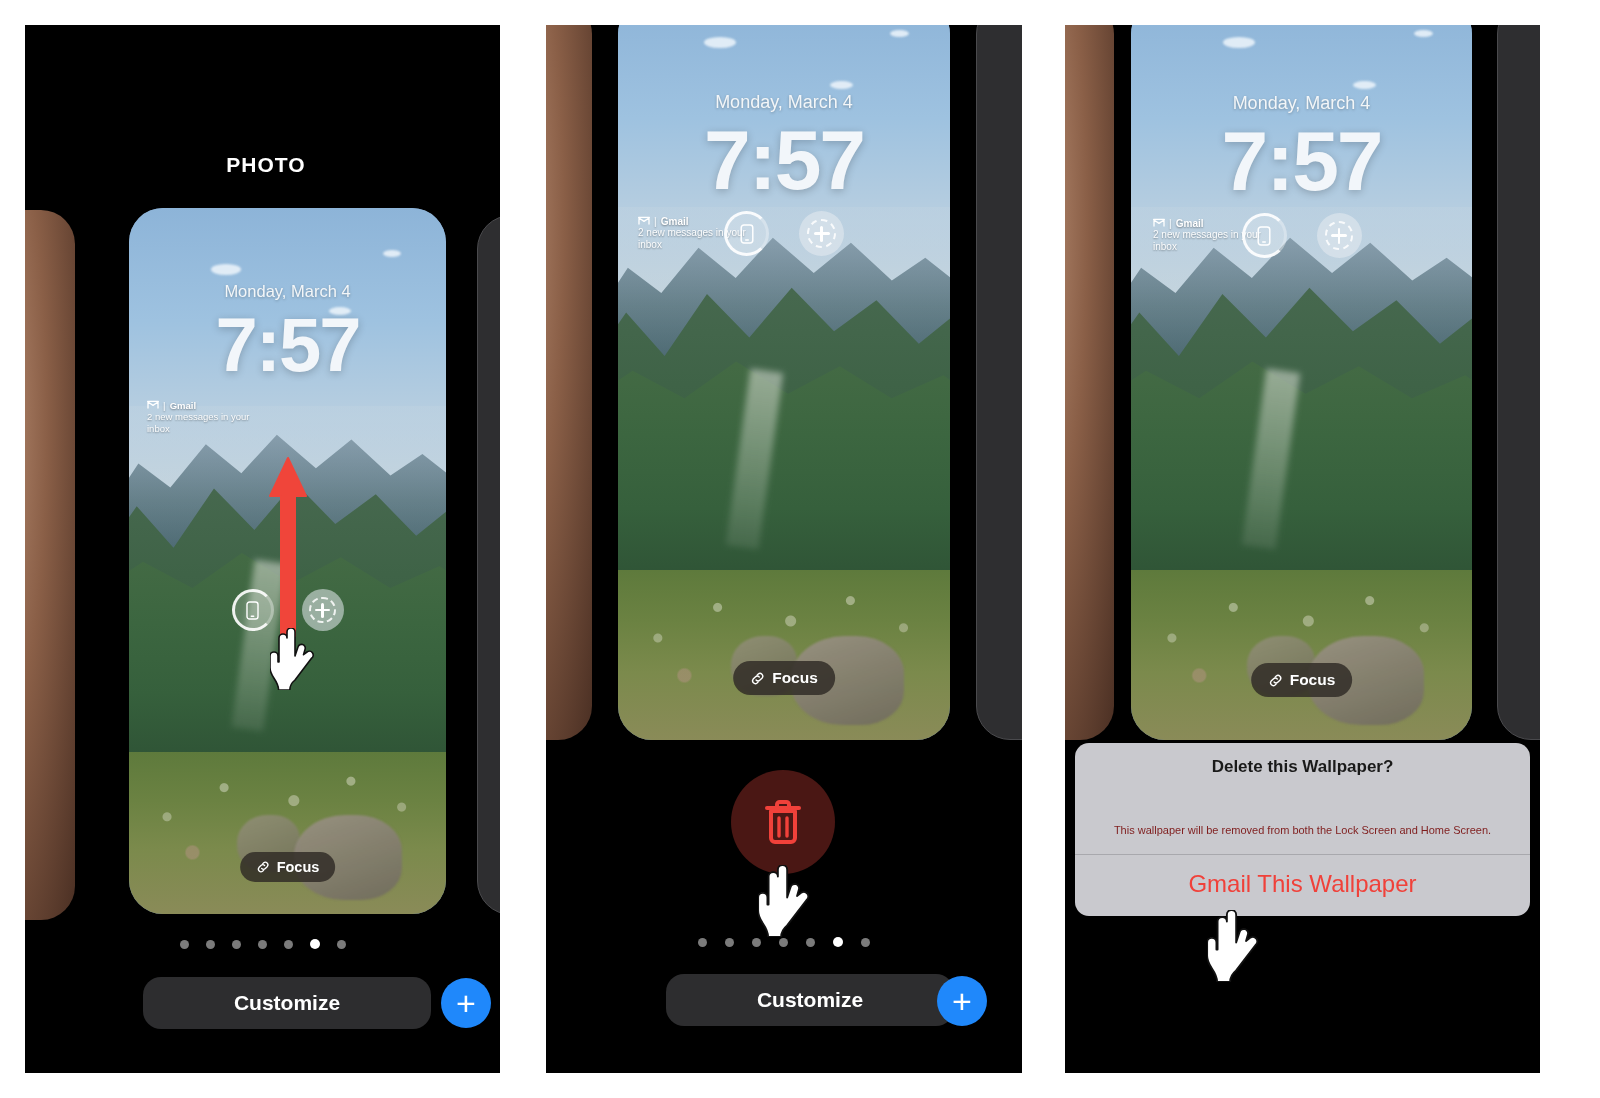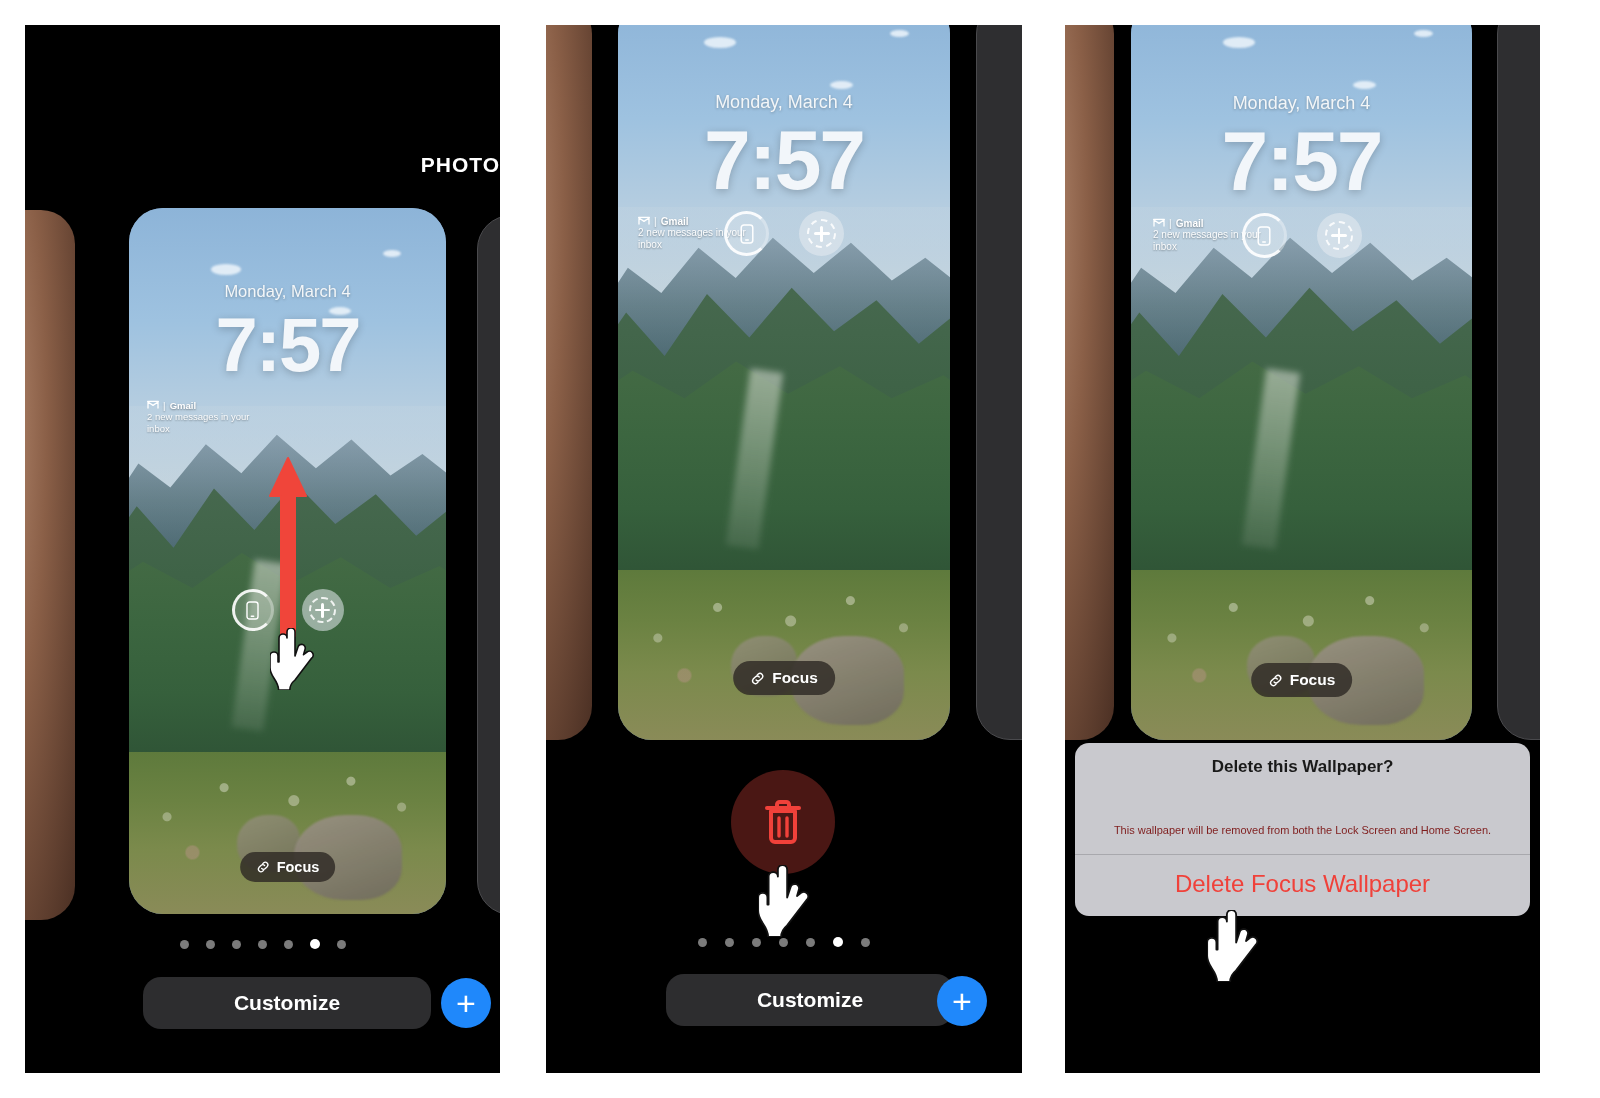--- a/index.html
+++ b/index.html
@@ -142,21 +142,21 @@
   .alert-divider { height:1px; background:rgba(0,0,0,.16); }
   .alert-action {
     text-align:center; color:#f0413a; font-size:24px; font-weight:400;
     padding:15px 0 18px;
   }
   .alert-cancel {
     background:#fff; border-radius:14px; text-align:center;
     color:#2b72e8; font-size:24px; font-weight:700; padding:16px 0 18px;
   }
   .panel-title {
-    position:absolute; left:7px; right:0; text-align:right;
+    position:absolute; left:7px; right:0; text-align:center;
     color:#fff; font-weight:700; letter-spacing:1px;
   }
 </style>
 </head>
 <body>
 
 <div class="board">
 
   <div class="panel" id="panel-1">
 
@@ -411,21 +411,21 @@
     </div>
 
     <div class="alert-wrap" style="left:10px; top:718px; width:455px;">
       <div class="alert-box">
         <div class="alert-head">
           <div class="alert-title">Delete this Wallpaper?</div>
           <div class="alert-msg">This wallpaper will be removed from both the Lock Screen and Home Screen.</div>
         </div>
         <div class="alert-divider"></div>
         <div class="alert-action">
-          <span>Delete Focus Wallpaper</span>
+          <span>Gmail This Wallpaper</span>
         </div>
       </div>
     </div>
 
     <div class="cursor" style="left:142px; top:885px; width:56px; height:72px;">
       <svg width="56" height="72" viewBox="0 0 48 62" aria-hidden="true">
         <path d="M17 4c0-2.2 1.8-4 4-4s4 1.8 4 4v24l3-9c.6-2 2.7-3.1 4.6-2.5 2 .6 3.1 2.7 2.5 4.6l-1.6 5.6 3.5-2.7c1.7-1.3 4.1-1 5.4.7 1.3 1.7 1 4.1-.7 5.4L25 52c-3 2.4-5.2 6-5.2 10H8.6c0-5-2.3-8.4-4.6-11.8C1.9 47.1 0 44 0 39.5V28c0-2.2 1.8-4 4-4s4 1.8 4 4v6h1V10c0-2.2 1.8-4 4-4s4 1.8 4 4z" fill="#ffffff" stroke="#111" stroke-width="1.6" stroke-linejoin="round"></path>
       </svg>
     </div>
   </div>

